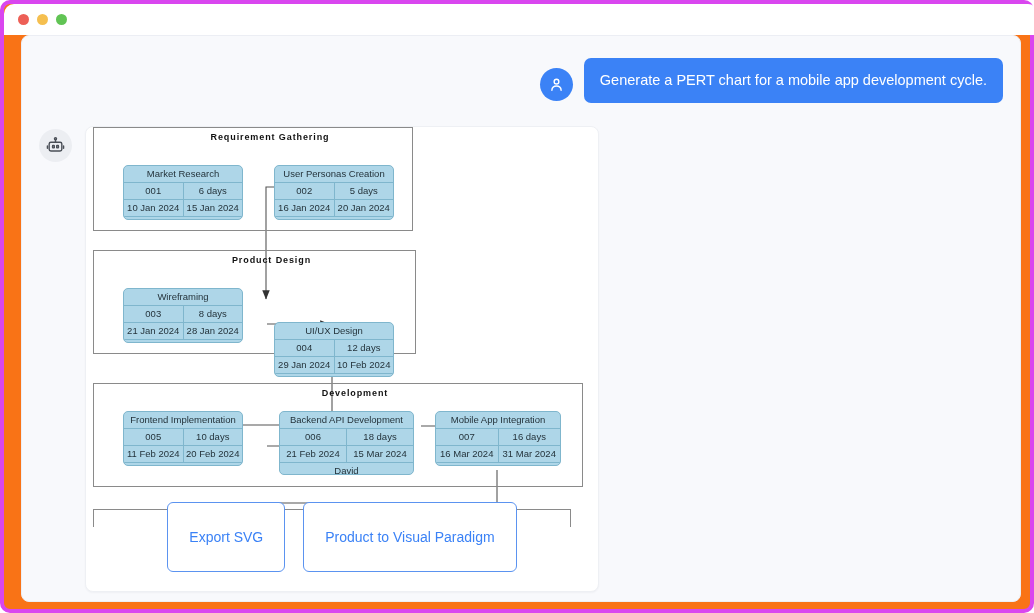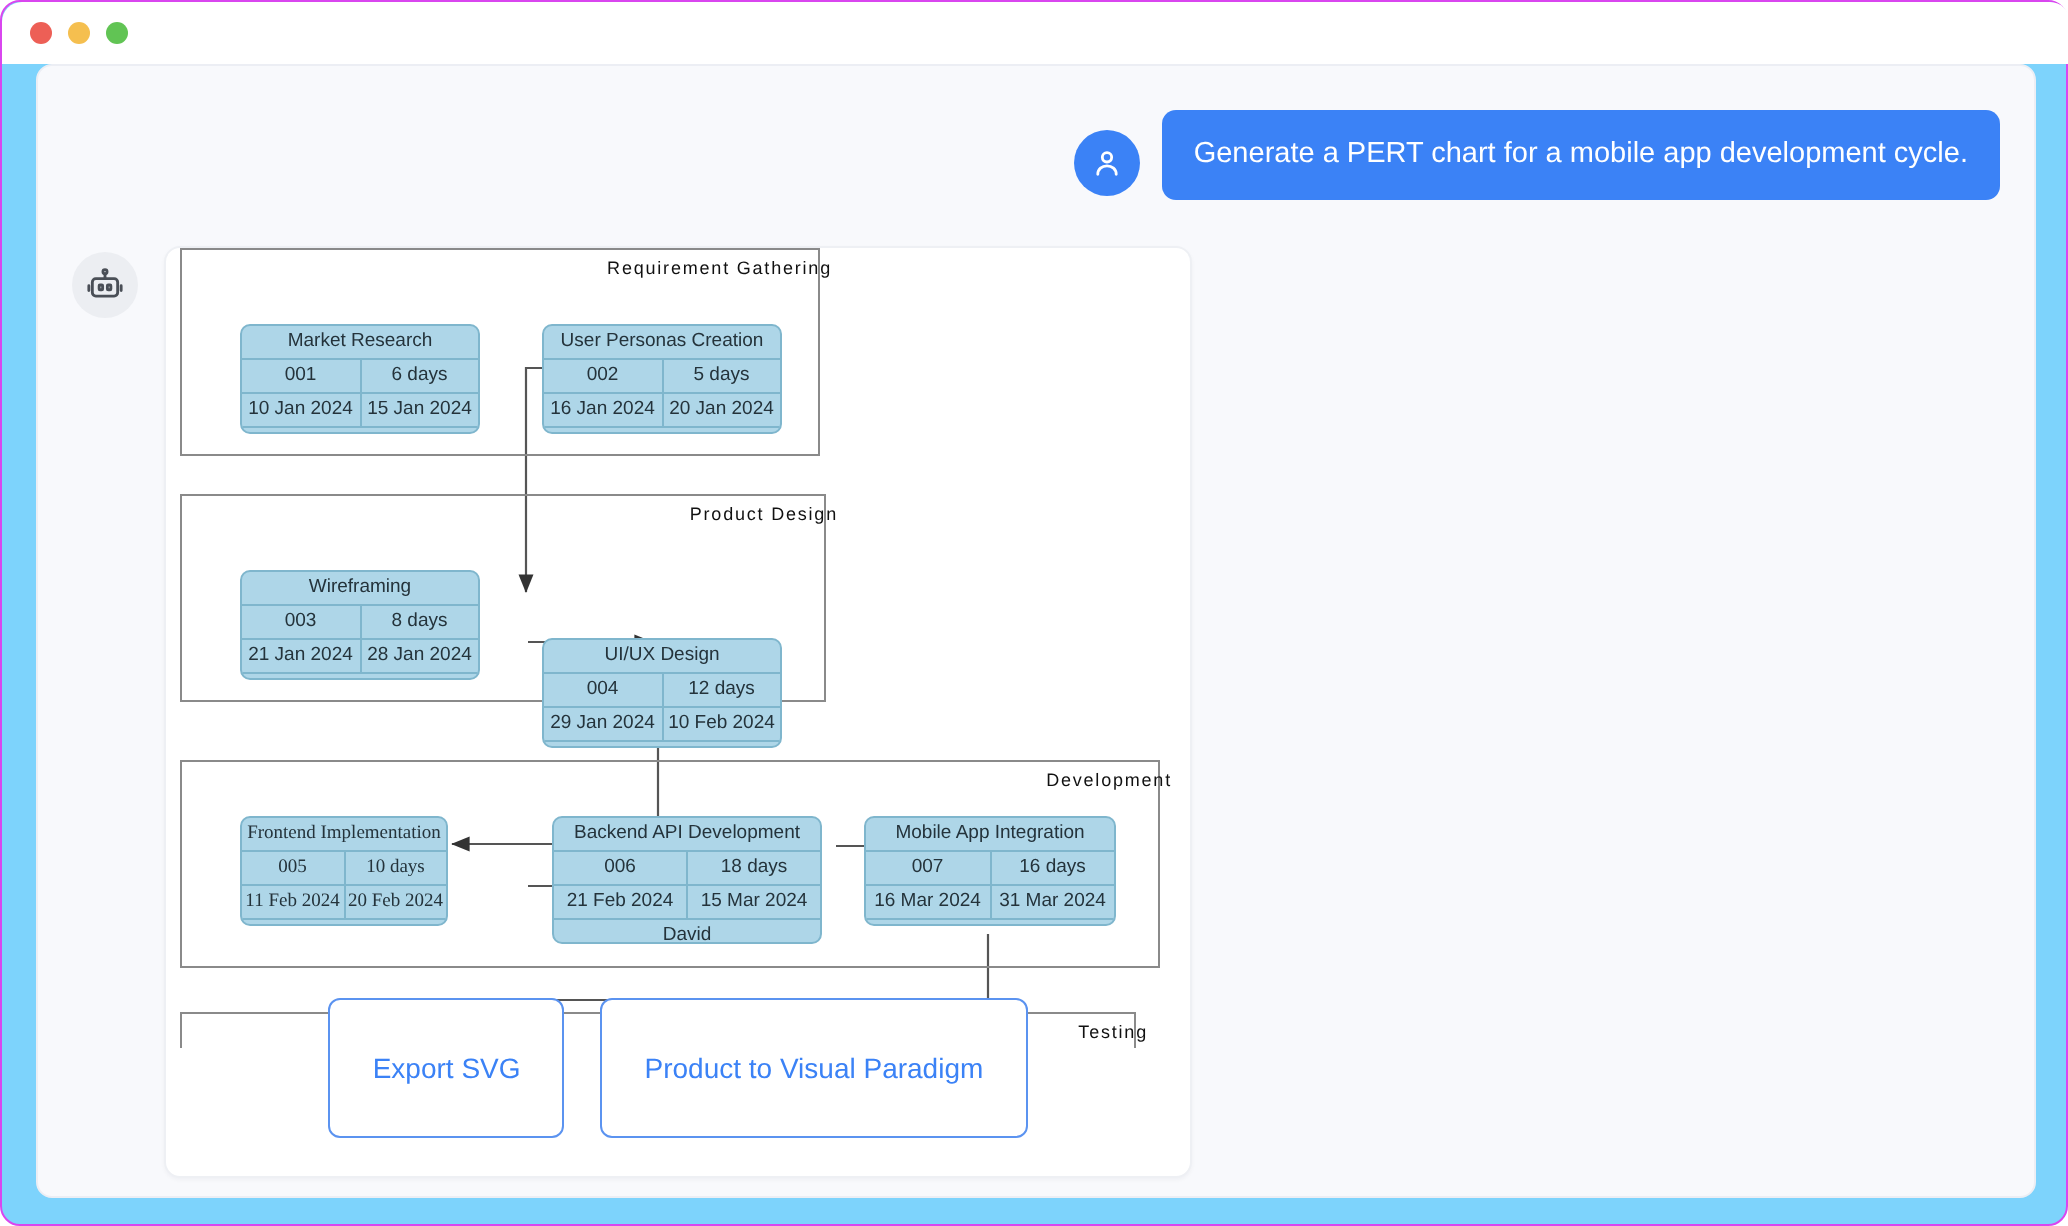--- a/index.html
+++ b/index.html
@@ -4,22 +4,22 @@
 <style>
   html,body{margin:0;padding:0;}
   body{
     width:1034px;height:613px;
     background:#ffffff;
     font-family:"Liberation Sans", sans-serif;
     overflow:hidden;
   }
   .window{
     position:relative;width:1034px;height:613px;
-    background:#7dd3fc;box-sizing:border-box;
-    border:1px solid #d946ef;border-radius:10px;
+    background:#f97316;box-sizing:border-box;
+    border:4px solid #d946ef;border-radius:10px;
   }
   
   .titlebar{
     position:absolute;left:0;top:0;width:1034px;height:31px;
     background:#ffffff;border-radius:10px 10px 0 0;
   }
   .dots{position:absolute;left:14px;top:10px;display:flex;gap:8px;}
   .dot{width:11px;height:11px;border-radius:50%;}
   .dot.red{background:#ed5f56;}
   .dot.yellow{background:#f5bf4f;}
@@ -62,22 +62,22 @@
   }
   .node .r{display:flex;border-bottom:1px solid #7fb6cd;}
   .node .r:last-child{border-bottom:none;}
   .node .c{
     flex:1;text-align:center;padding:2px 1px;line-height:12px;white-space:nowrap;overflow:hidden;
   }
   .node .c.split{border-right:1px solid #7fb6cd;}
   
   .group{position:absolute;border:1px solid #8a8a8a;box-sizing:border-box;background:transparent;}
   .group-title{
-    position:absolute;top:4px;left:7px;width:100%;text-align:right;
-    font-size:9px;font-weight:normal;letter-spacing:.9px;color:#111111;
+    position:absolute;top:4px;left:17px;width:100%;text-align:center;
+    font-size:9px;font-weight:bold;letter-spacing:.9px;color:#111111;
   }
   
   .actions{
     position:absolute;left:0;bottom:19px;width:100%;
     display:flex;justify-content:center;gap:18px;
   }
   .btn{
     border:1px solid #5b93f0;color:#3b82f6;background:#ffffff;
     border-radius:6px;padding:26px 21px;font-size:14px;
     cursor:pointer;white-space:nowrap;font-family:"Liberation Sans", sans-serif;
@@ -218,21 +218,21 @@
             </div>
             <div class="r">
                 <div class="c">Lena</div>
               </div>
           </div>
 
           <div class="group" style="left:7px;top:256px;width:490px;height:104px;">
             <div class="group-title">Development</div>
           </div>
 
-          <div class="node" style="left:37px;top:284px;width:104px;height:55px;font-family:Liberation Serif, serif;">
+          <div class="node" style="left:37px;top:284px;width:120px;height:55px;">
             <div class="r">
                 <div class="c">Frontend Implementation</div>
               </div>
             <div class="r">
               <div class="c split">005</div>
               <div class="c">10 days</div>
             </div>
             <div class="r">
               <div class="c split">11 Feb 2024</div>
               <div class="c">20 Feb 2024</div>

